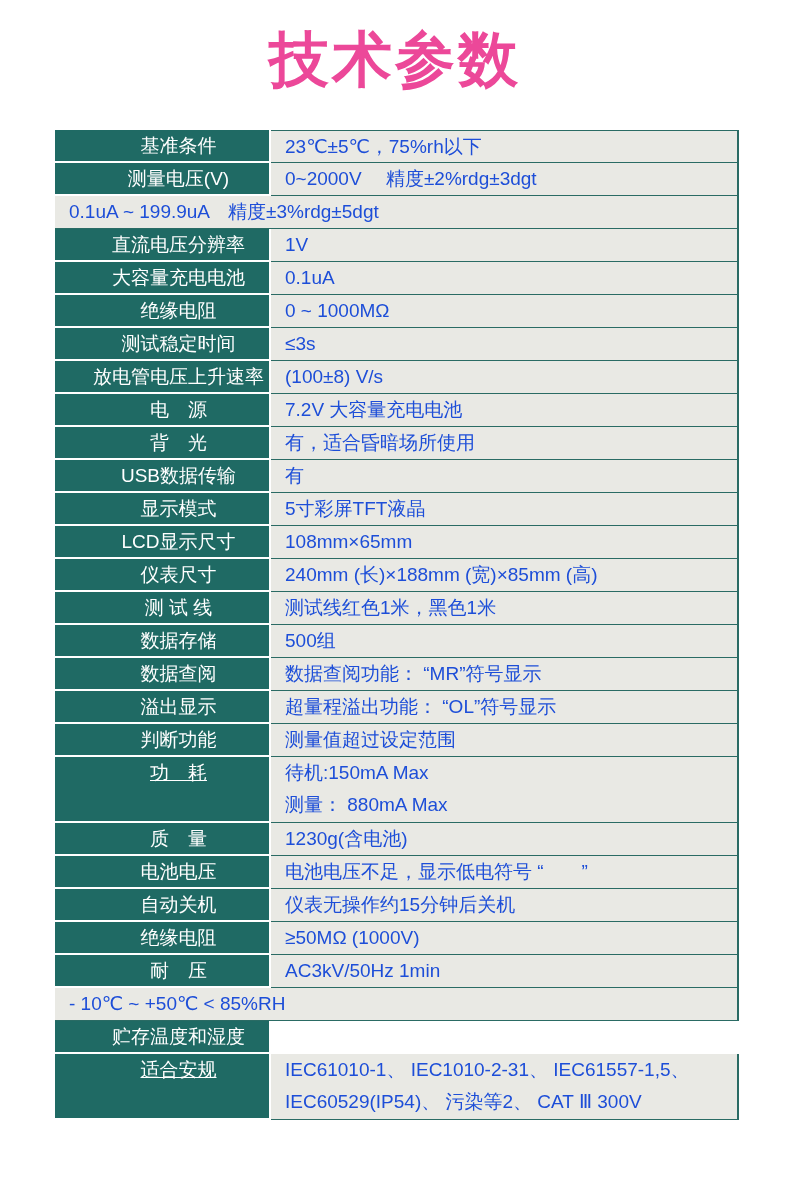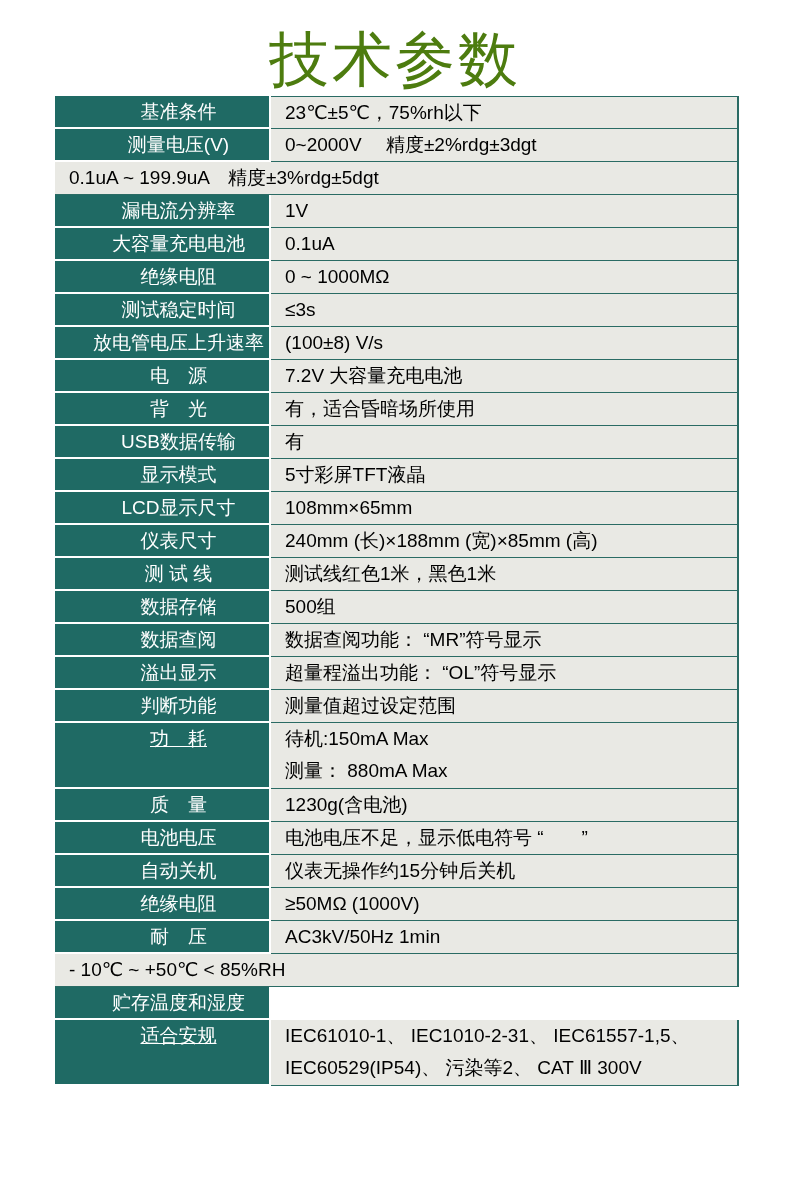--- a/index.html
+++ b/index.html
@@ -10,26 +10,27 @@
     font-family: "Liberation Sans", "DejaVu Sans", sans-serif;
   }
   .page {
     width: 790px;
     height: 1178px;
     background: #ffffff;
     overflow: hidden;
   }
   .page-title {
     text-align: center;
-    color: #4d7c0f;
+    color: #ec4899;
     font-size: 60px;
-    font-weight: normal;
+    font-weight: bold;
     letter-spacing: 3px;
     padding-top: 24px;
     line-height: 72px;
+    margin-bottom: 34px;
   }
   .spec-table {
     margin-left: 55px;
     width: 684px;
   }
   .spec-row {
     display: flex;
     height: 33px;
   }
   .spec-row.tall {
@@ -52,21 +53,21 @@
     padding-left: 33px;
   }
   .spec-row.tall .cell-label {
     align-items: flex-start;
     text-decoration: underline;
   }
   .cell-value {
     box-sizing: border-box;
     flex: 1;
     background: #e9e9e4;
-    color: #000000;
+    color: #1d4ed8;
     font-size: 19px;
     line-height: 32px;
     padding-left: 14px;
     border-bottom: 1px solid #2a6b64;
     border-right: 2px solid #2a6b64;
     white-space: pre-line;
     overflow: hidden;
   }
   .spec-row:first-child .cell-value {
     border-top: 1px solid #2a6b64;
@@ -86,21 +87,21 @@
       <div class="cell-value">23℃±5℃，75%rh以下</div>
     </div>
     <div class="spec-row">
       <div class="cell-label">测量电压(V)</div>
       <div class="cell-value">0~2000V　 精度±2%rdg±3dgt</div>
     </div>
     <div class="spec-row">
       <div class="cell-value">0.1uA ~ 199.9uA　精度±3%rdg±5dgt</div>
     </div>
     <div class="spec-row">
-      <div class="cell-label">漏电流分辨率</div>
+      <div class="cell-label">直流电压分辨率</div>
       <div class="cell-value">1V</div>
     </div>
     <div class="spec-row">
       <div class="cell-label">大容量充电电池</div>
       <div class="cell-value">0.1uA</div>
     </div>
     <div class="spec-row">
       <div class="cell-label">绝缘电阻</div>
       <div class="cell-value">0 ~ 1000MΩ</div>
     </div>

